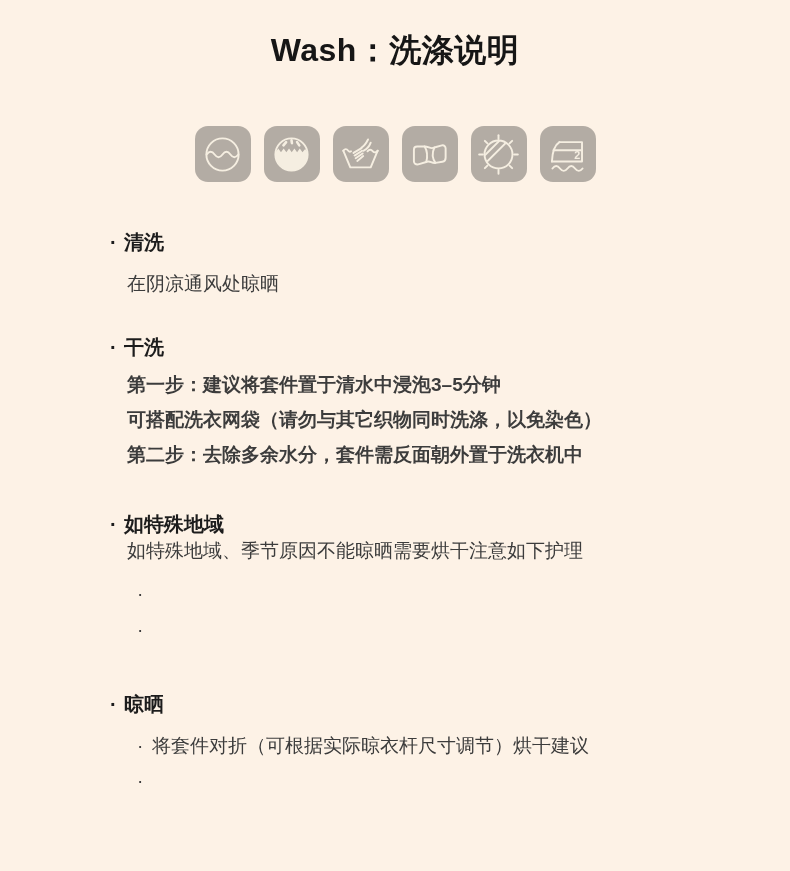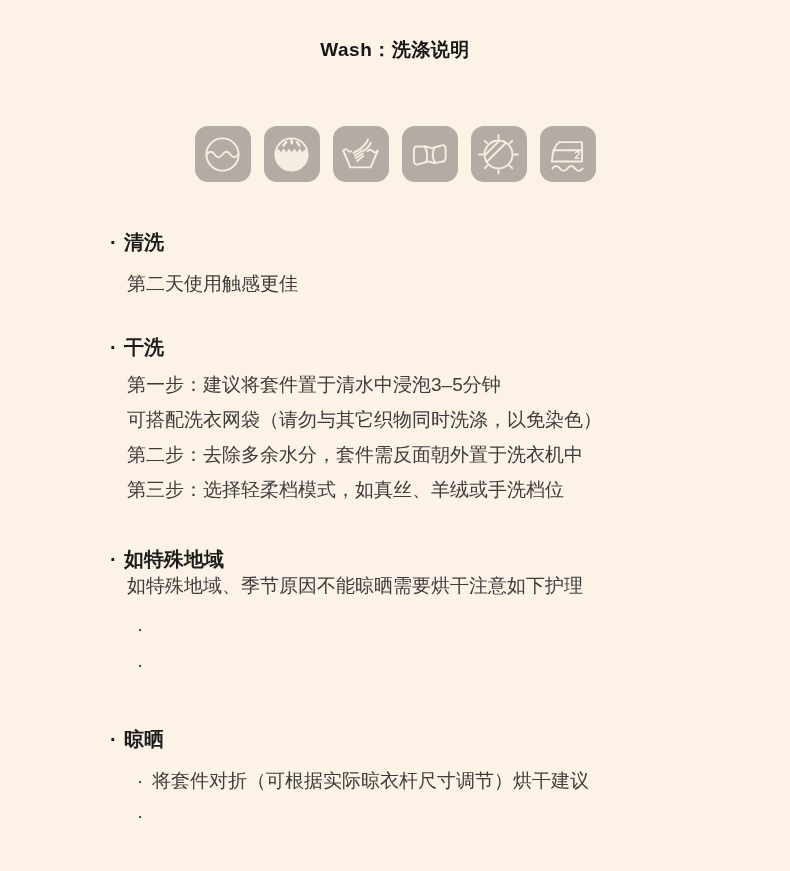--- a/index.html
+++ b/index.html
@@ -12,21 +12,21 @@
     overflow: hidden;
   }
   .page {
     width: 790px;
     height: 871px;
     box-sizing: border-box;
   }
   .title {
     padding-top: 34px;
     text-align: center;
-    font-size: 19px;
+    font-size: 32px;
     line-height: 32px;
     font-weight: 700;
     color: #161616;
     letter-spacing: 0.5px;
   }
   .icons-row {
     margin-top: 60px;
     display: flex;
     justify-content: center;
     gap: 13px;
@@ -76,20 +76,21 @@
     flex: 0 0 auto;
     font-weight: 700;
   }
   .body-line {
     padding-left: 17px;
     line-height: 26px;
   }
   .line-block {
     padding-left: 17px;
     margin-top: 6px;
+    font-weight: bold;
   }
   .line-block .step-line {
     line-height: 35px;
   }
   .sub-bullets {
     margin-top: 12px;
   }
   .sub-bullet {
     display: flex;
     align-items: baseline;
@@ -192,33 +193,32 @@
 
   </div>
 
   <div class="content">
 
     <div class="section sec-wash">
       <div class="section-heading">
         <span class="heading-bullet">·</span>
         <span>清洗</span>
       </div>
-      <div class="body-line">第二天使用触感更佳</div>
+      <div class="body-line">在阴凉通风处晾晒</div>
     </div>
 
     <div class="section sec-dry">
       <div class="section-heading">
         <span class="heading-bullet">·</span>
         <span>干洗</span>
       </div>
       <div class="line-block">
         <div class="step-line">第一步：建议将套件置于清水中浸泡3–5分钟</div>
         <div class="step-line">可搭配洗衣网袋（请勿与其它织物同时洗涤，以免染色）</div>
         <div class="step-line">第二步：去除多余水分，套件需反面朝外置于洗衣机中</div>
-        <div class="step-line">第三步：选择轻柔档模式，如真丝、羊绒或手洗档位</div>
       </div>
     </div>
 
     <div class="section sec-tumble">
       <div class="section-heading">
         <span class="heading-bullet">·</span>
         <span>如特殊地域</span>
       </div>
       <div class="body-line">如特殊地域、季节原因不能晾晒需要烘干注意如下护理</div>
       <div class="sub-bullets">

